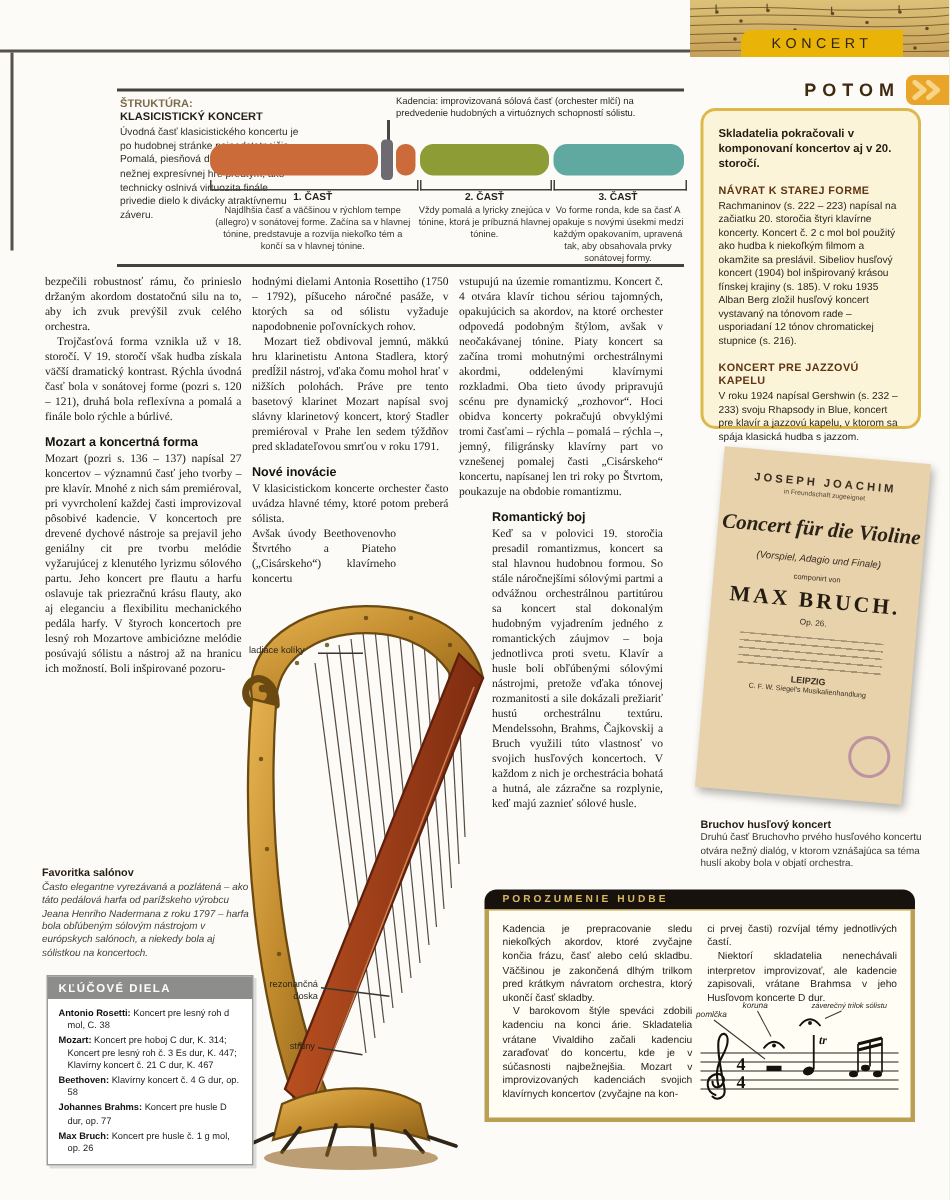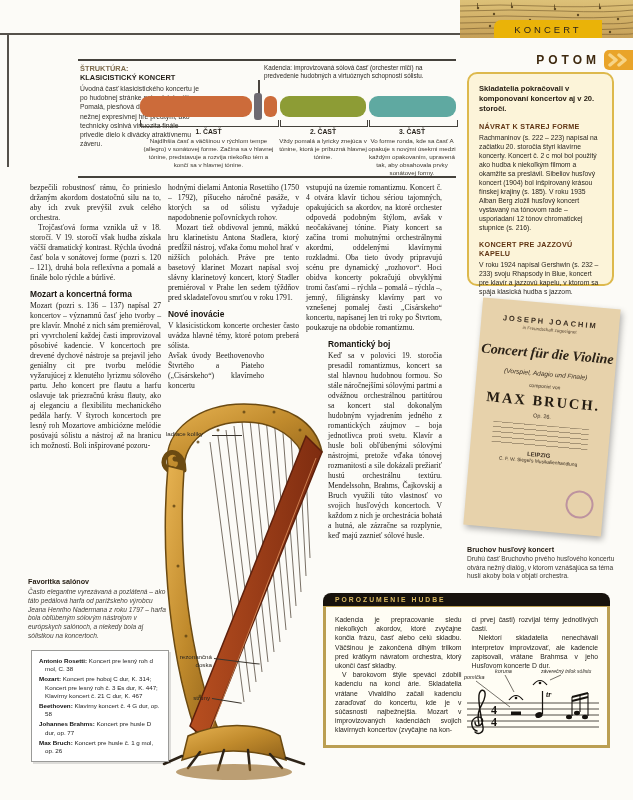--- a/index.html
+++ b/index.html
@@ -286,20 +286,21 @@
   <div class="abs ptr" style="left:212px;top:435px;width:30px;"></div>
   <div class="abs h-label" style="left:168px;top:653px;width:44px;text-align:right;line-height:7.5px;">rezonančná doska</div>
   <div class="abs ptr" style="left:214px;top:658px;width:46px;transform:rotate(7deg);"></div>
   <div class="abs h-label" style="left:178px;top:694px;width:32px;text-align:right;">struny</div>
   <div class="abs ptr" style="left:212px;top:698px;width:30px;transform:rotate(9deg);"></div>
 
   <div class="abs fav-t">Favoritka salónov</div>
   <div class="abs fav-b">Často elegantne vyrezávaná a pozlátená – ako táto pedálová harfa od parížskeho výrobcu Jeana Henriho Nadermana z roku 1797 – harfa bola obľúbeným sólovým nástrojom v európskych salónoch, a niekedy bola aj sólistkou na koncertoch.</div>
 
   <div class="abs kw-box">
+    <div class="kw-head">KĽÚČOVÉ DIELA</div>
     <div class="kw-body">
       <div class="kw-item"><b>Antonio Rosetti:</b> <span>Koncert pre lesný roh d mol, C. 38</span></div>
       <div class="kw-item"><b>Mozart:</b> <span>Koncert pre hoboj C dur, K. 314; Koncert pre lesný roh č. 3 Es dur, K. 447; Klavírny koncert č. 21 C dur, K. 467</span></div>
       <div class="kw-item"><b>Beethoven:</b> <span>Klavírny koncert č. 4 G dur, op. 58</span></div>
       <div class="kw-item"><b>Johannes Brahms:</b> <span>Koncert pre husle D dur, op. 77</span></div>
       <div class="kw-item"><b>Max Bruch:</b> <span>Koncert pre husle č. 1 g mol, op. 26</span></div>
     </div>
   </div>
 
   <div class="abs poster">

